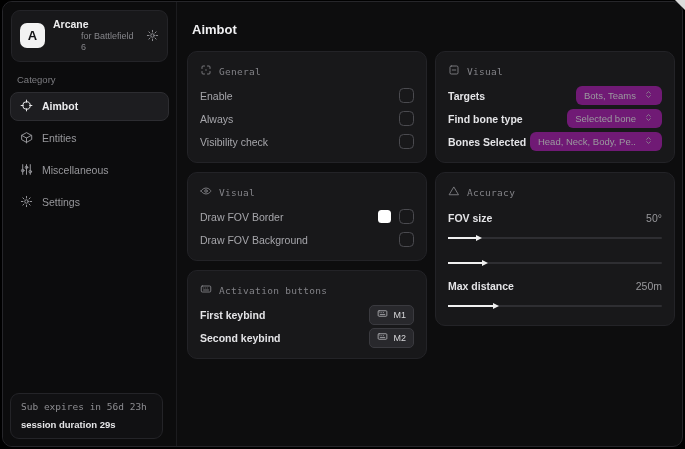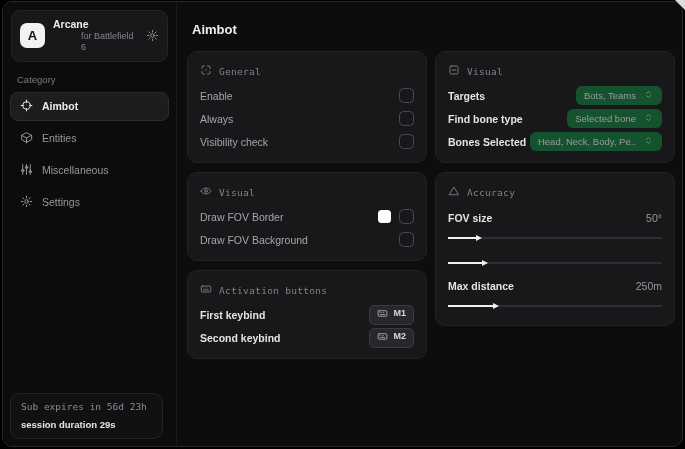--- a/index.html
+++ b/index.html
@@ -57,30 +57,30 @@
 
   .row { display:flex; justify-content:space-between; align-items:center; min-height:23px; }
   .row-label { font-size:10.5px; color:#a6a6ab; }
   .row-label.bright { color:#e4e4e7; font-weight:600; }
   .controls { display:flex; align-items:center; gap:8px; }
 
   .checkbox { width:15px; height:15px; border:1.5px solid #4a4a4f; border-radius:4.5px; background:transparent; }
   .swatch { width:13px; height:13px; background:#ffffff; border-radius:3.5px; }
 
   .dropdown {
-    display:flex; align-items:center; gap:7px; background:#14532d; border-radius:6px;
+    display:flex; align-items:center; gap:7px; background:#701a75; border-radius:6px;
     padding:3px 8px; font-size:9.5px; color:#9b9b9f; cursor:default;
   }
   .dropdown .dd-text { white-space:nowrap; overflow:hidden; text-overflow:ellipsis; }
   .dropdown.wide .dd-text { max-width:110px; }
   .dropdown svg { color:#8d8d92; flex:none; }
 
   .keychip {
-    display:flex; align-items:flex-start; gap:5px; background:#28282c; border:1px solid #3a3a3f;
-    border-radius:5px; padding:2.5px 7px; font-size:9px; font-weight:700; color:#d8d8db; cursor:default;
+    display:flex; align-items:center; gap:5px; background:#28282c; border:1px solid #3a3a3f;
+    border-radius:5px; padding:2.5px 7px; font-size:9px; font-weight:400; color:#d8d8db; cursor:default;
   }
   .keychip svg { color:#b5b5b9; }
 
   .slider-group { padding:4px 0 6px; }
   .slider-value { font-size:10.5px; color:#98989c; }
   .slider { margin-top:7px; position:relative; height:8px; }
   .slider-track { position:absolute; left:0; right:0; top:3px; height:2px; background:#2e2e32; border-radius:1px; }
   .slider-fill { position:absolute; left:0; top:3px; height:2px; background:#f0f0f0; }
   .slider-fill::after {
     content:''; position:absolute; right:-6px; top:-2.5px; width:0; height:0;

